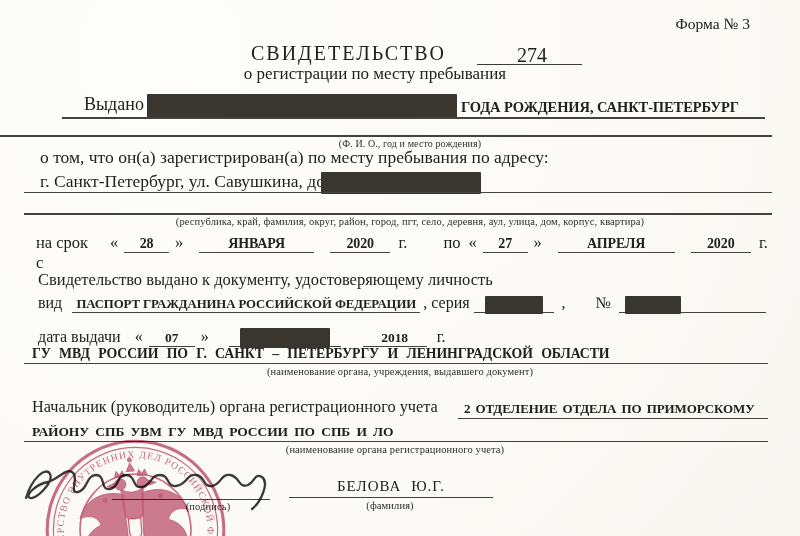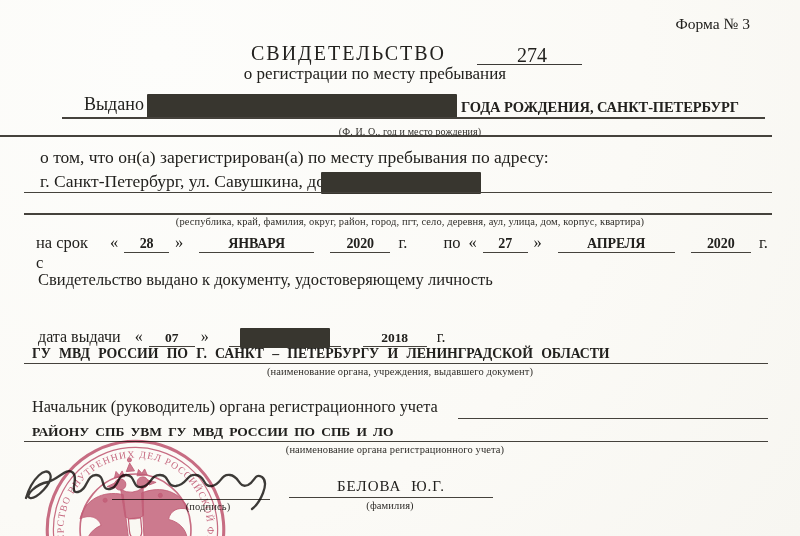--- a/index.html
+++ b/index.html
@@ -33,21 +33,21 @@
   <div class="abs" style="left:251px;top:42px;font-size:20px;letter-spacing:2px;">СВИДЕТЕЛЬСТВО</div>
   <div class="abs" style="left:477px;top:44px;width:100px;height:20px;border-bottom:1.5px solid #3c3a36;font-size:20px;padding-left:5px;text-align:center;">274</div>
   <div class="abs" style="left:200px;top:64px;width:350px;text-align:center;font-size:17px;">о регистрации по месту пребывания</div>
 
   <div class="abs" style="left:84px;top:94px;font-size:18px;">Выдано</div>
   <div class="abs redaction" style="left:147px;top:94px;width:310px;height:24px;"></div>
   <div class="abs bval" style="left:461px;top:99px;font-size:14.5px;">ГОДА РОЖДЕНИЯ, САНКТ-ПЕТЕРБУРГ</div>
   <div class="hline" style="left:62px;width:703px;top:117px;"></div>
 
   <div class="hline" style="left:0;width:772px;top:135px;"></div>
-  <div class="cap" style="left:260px;width:300px;top:126px;font-size:10px;">(Ф. И. О., год и место рождения)</div>
+  <div class="cap" style="left:260px;width:300px;top:138px;font-size:10px;">(Ф. И. О., год и место рождения)</div>
 
   <div class="abs" style="left:40px;top:147px;font-size:17.5px;">о том, что он(а) зарегистрирован(а) по месту пребывания по адресу:</div>
   <div class="abs" style="left:40px;top:171px;font-size:17.5px;">г. Санкт-Петербург, ул. Савушкина, дом</div>
   <div class="abs redaction" style="left:321px;top:172px;width:160px;height:22px;"></div>
   <div class="hline thin" style="left:24px;width:748px;top:192px;"></div>
 
   <div class="hline" style="left:24px;width:748px;top:213px;"></div>
   <div class="cap" style="left:110px;width:600px;top:216px;">(республика, край, фамилия, округ, район, город, пгт, село, деревня, аул, улица, дом, корпус, квартира)</div>
 
   <div class="row" style="left:36px;top:233px;width:732px;font-size:16.5px;">
@@ -62,36 +62,46 @@
     <span class="q" style="margin-left:6px;">«</span>
     <span class="ucell bval" style="width:46px;font-size:14px;margin:0 4px;">27</span>
     <span class="q">»</span>
     <span class="ucell bval" style="width:120px;font-size:14px;margin-left:14px;">АПРЕЛЯ</span>
     <span class="ucell bval" style="width:62px;font-size:14px;margin-left:16px;">2020</span>
     <span style="margin-left:8px;">г.</span>
   </div>
 
   <div class="abs" style="left:38px;top:270px;font-size:16.5px;">Свидетельство выдано к документу, удостоверяющему личность</div>
 
+  <div class="row" style="left:38px;top:294px;width:728px;font-size:16px;">
+    <span>вид</span>
+    <span class="ucell bval" style="width:348px;font-size:12.8px;margin-left:10px;">ПАСПОРТ ГРАЖДАНИНА РОССИЙСКОЙ ФЕДЕРАЦИИ</span>
+    <span style="margin-left:3px;">, серия</span>
+    <span class="ucell" style="width:80px;margin-left:4px;"><span class="redbar redaction" style="width:58px;height:18px;"></span></span>
+    <span style="margin-left:8px;">,</span>
+    <span style="margin-left:30px;">№</span>
+    <span class="ucell" style="flex:1;margin-left:8px;text-align:left;"><span class="redbar redaction" style="width:56px;height:18px;margin-left:6px;"></span></span>
+  </div>
 
   <div class="row" style="left:38px;top:322px;width:600px;font-size:16px;">
     <span>дата выдачи</span>
     <span class="q" style="margin-left:12px;">«</span>
     <span class="ucell bval" style="width:46px;font-size:13.5px;margin:8px 4px;">07</span>
     <span class="q">»</span>
     <span class="ucell" style="width:112px;margin-left:18px;"><span class="redbar redaction" style="width:90px;height:20px;"></span></span>
     <span class="ucell bval" style="width:64px;font-size:13.5px;margin-left:22px;">2018</span>
     <span style="margin-left:10px;">г.</span>
   </div>
 
   <div class="abs bval" style="left:32px;top:346px;font-size:13.8px;word-spacing:5px;">ГУ МВД РОССИИ ПО Г. САНКТ – ПЕТЕРБУРГУ И ЛЕНИНГРАДСКОЙ ОБЛАСТИ</div>
   <div class="hline thin" style="left:24px;width:744px;top:363px;"></div>
   <div class="cap" style="left:220px;width:360px;top:366px;">(наименование органа, учреждения, выдавшего документ)</div>
 
   <div class="abs" style="left:32px;top:397px;font-size:16.3px;">Начальник (руководитель) органа регистрационного учета</div>
+  <div class="abs bval" style="left:464px;top:401px;font-size:13px;word-spacing:2px;">2 ОТДЕЛЕНИЕ ОТДЕЛА  ПО ПРИМОРСКОМУ</div>
   <div class="hline thin" style="left:458px;width:310px;top:418px;"></div>
   <div class="abs bval" style="left:32px;top:424px;font-size:13.5px;word-spacing:3px;">РАЙОНУ СПБ УВМ  ГУ  МВД РОССИИ  ПО СПБ  И  ЛО</div>
   <div class="hline thin" style="left:24px;width:744px;top:441px;"></div>
   <div class="cap" style="left:245px;width:300px;top:444px;">(наименование органа регистрационного учета)</div>
 
   <div class="hline thin" style="left:112px;width:158px;top:499px;"></div>
   <div class="cap" style="left:178px;width:60px;top:501px;">(подпись)</div>
 
   <div class="abs" style="left:290px;width:202px;top:478px;text-align:center;font-size:15px;letter-spacing:1px;word-spacing:5px;">БЕЛОВА  Ю.Г.</div>
   <div class="hline thin" style="left:289px;width:204px;top:497px;"></div>

